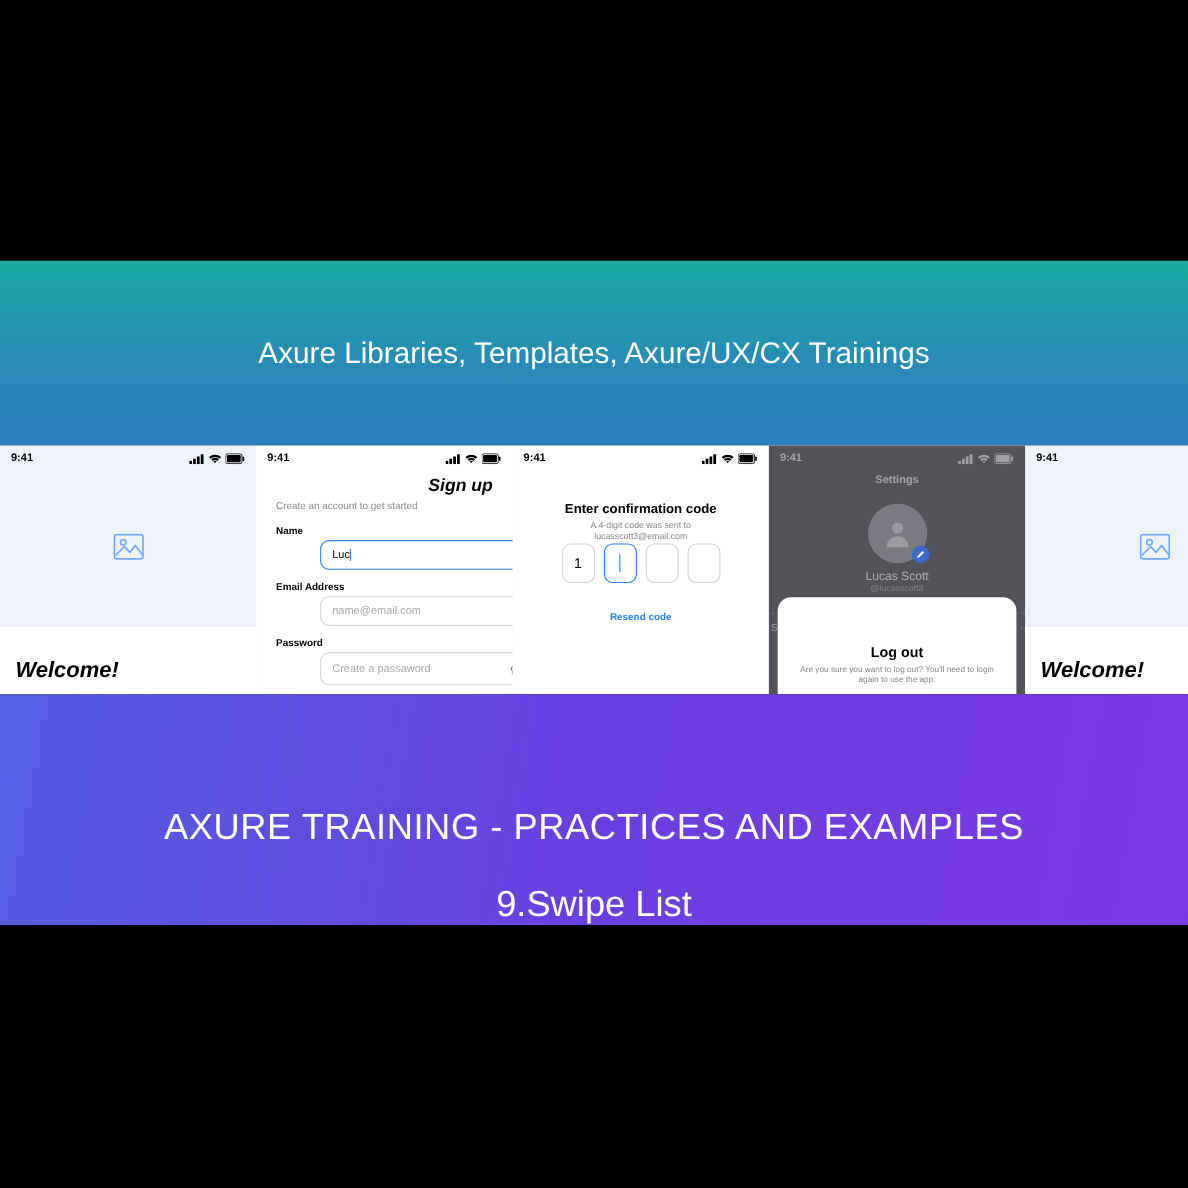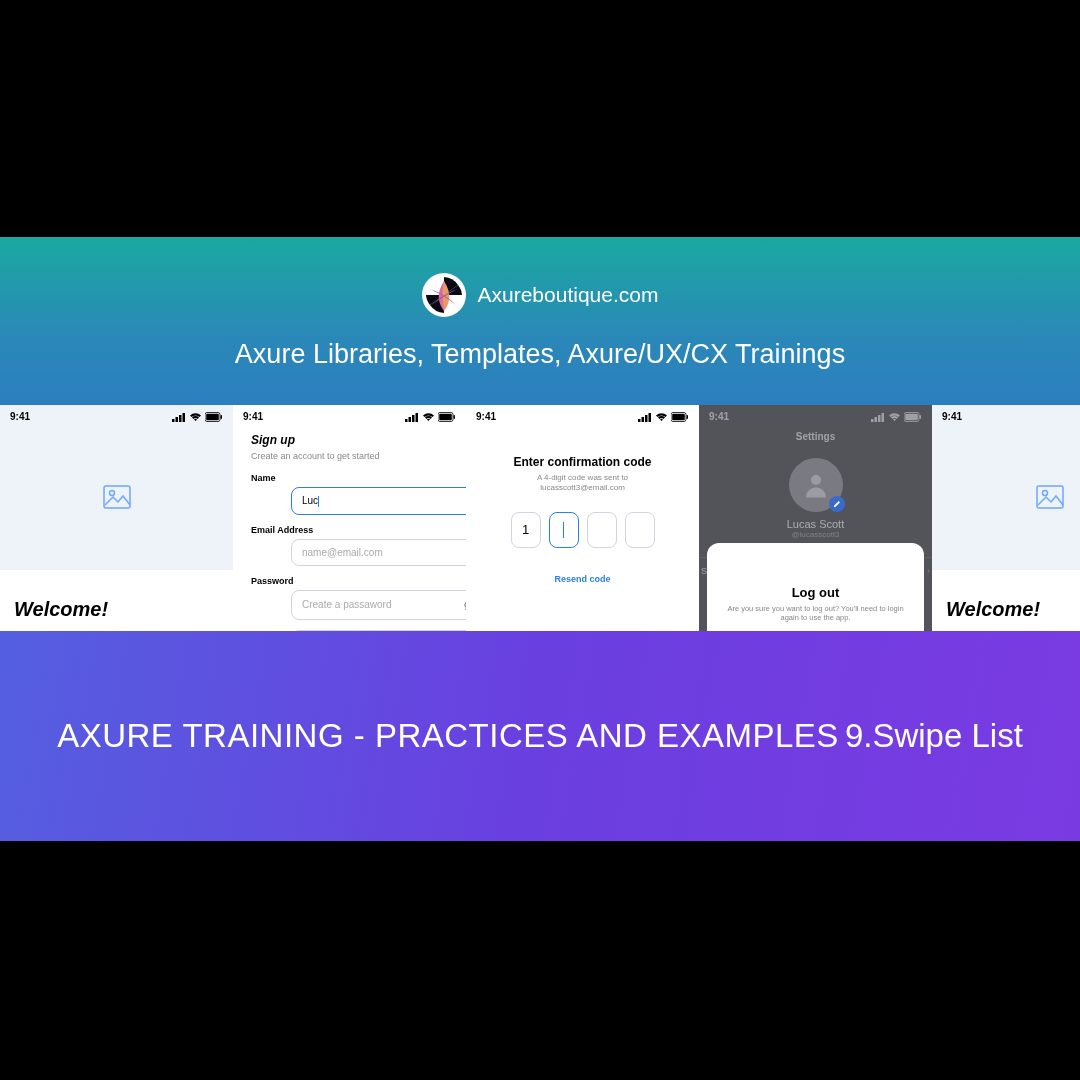--- a/index.html
+++ b/index.html
@@ -84,21 +84,21 @@
 .welcome-bottom {
   position: absolute;
   bottom: 0; left: 0; right: 0;
   background: #fff;
   padding: 28px 14px 10px;
 }
 .welcome-title { font-size: 20px; font-weight: 800; font-style: italic; color: #000; }
 
 
 .signup-body { position: absolute; top: 28px; left: 18px; right: 18px; }
-.signup-title { font-size: 12px; font-weight: 800; font-style: italic; color: #000; margin-bottom: 4px; }
+.signup-title { font-size: 16px; font-weight: 800; font-style: italic; color: #000; margin-bottom: 4px; text-align: right; }
 .signup-sub { font-size: 9px; color: #888; margin-bottom: 12px; }
 .field-label { font-size: 9px; font-weight: 700; color: #000; margin-bottom: 4px; }
 .input-box {
   width: 100%;
   border: 1px solid #d0d5dd;
   border-radius: 8px;
   padding: 7px 10px;
   font-size: 10px;
   color: #000;
   margin-bottom: 10px;
@@ -106,21 +106,21 @@
   display: flex; align-items: center; justify-content: space-between; margin-left: 40px;
 }
 .input-box.active { border: 1.5px solid #2a7ff0; }
 .input-box .cursor { display: inline-block; width: 1px; height: 11px; background: #2a7ff0; vertical-align: middle; margin-left: 0; }
 .input-box.placeholder { color: #aaa; }
 .eye-icon { width: 14px; height: 14px; }
 
 
 .confirm-body { position: absolute; top: 50px; left: 16px; right: 16px; text-align: center; }
 .confirm-title { font-size: 12px; font-weight: 800; color: #000; margin-bottom: 4px; }
-.confirm-sub { font-size: 8px; color: #888; line-height: 1.3; margin-bottom: 18px; }
+.confirm-sub { font-size: 8px; color: #888; line-height: 1.3; }
 .code-row { display: flex; justify-content: center; gap: 8px; margin-bottom: 26px; }
 .code-cell {
   width: 30px; height: 36px;
   border: 1px solid #d0d5dd;
   border-radius: 8px;
   display: flex; align-items: center; justify-content: center;
   font-size: 13px; color: #000;
 }
 .code-cell.active { border: 1.5px solid #2a7ff0; }
 .code-cell .cursor { width: 1px; height: 16px; background: #2a7ff0; }
@@ -156,49 +156,33 @@
 
 
 .banner-bottom {
   position: absolute;
   top: 631px;
   left: 0;
   width: 1080px;
   height: 210px;
   background: linear-gradient(100deg, #545fe0 0%, #6a3fe0 50%, #7a3ae2 100%);
   display: flex;
-  flex-direction: row;
+  flex-direction: column;
   align-items: center;
-  justify-content: center;
-  gap: 6px;
+  justify-content: flex-end;
+  gap: 32px;
 }
 .bb-line1 { color: #fff; font-size: 33px; letter-spacing: 0.5px; }
 .bb-line2 { color: #fff; font-size: 33px; }
 
 </style>
 </head>
 <body>
 
 <div class="banner-top">
-  <div class="logo-row">
-    <div class="logo-circle">
-      <svg viewBox="0 0 40 40">
-        <circle cx="20" cy="20" r="20" fill="#fff"></circle>
-        <path d="M20 20 L20 2 A18 18 0 0 1 34 10 Z" fill="#0a0a14"></path>
-        <path d="M20 20 L34 10 A18 18 0 0 1 38 20 Z" fill="#0a0a14"></path>
-        <path d="M20 20 L20 38 A18 18 0 0 1 6 30 Z" fill="#0a0a14"></path>
-        <path d="M20 20 L6 30 A18 18 0 0 1 2 20 Z" fill="#0a0a14"></path>
-        <path d="M20 36 C14 28 12 18 20 6 C20 6 23 15 20 36 Z" fill="#d96aa8"></path>
-        <path d="M20 36 C26 28 28 18 20 6 C20 6 17 15 20 36 Z" fill="#e89a62"></path>
-        <path d="M8 30 C14 24 22 18 34 14 C34 14 24 18 8 30 Z" fill="#8a5aa8"></path>
-        <path d="M32 30 C26 24 18 18 6 14 C6 14 16 18 32 30 Z" fill="#b86a98"></path>
-      </svg>
-    </div>
-    <div class="site-name">Axureboutique.com</div>
-  </div>
   <div class="tagline">Axure Libraries, Templates,  Axure/UX/CX Trainings</div>
 </div>
 
 <div class="strip">
 
   <div class="phone phone1">
     <div class="status-bar">
       <span class="status-time">9:41</span>
       <span class="status-icons">
         <svg class="signal-icon" viewBox="0 0 14 10">

